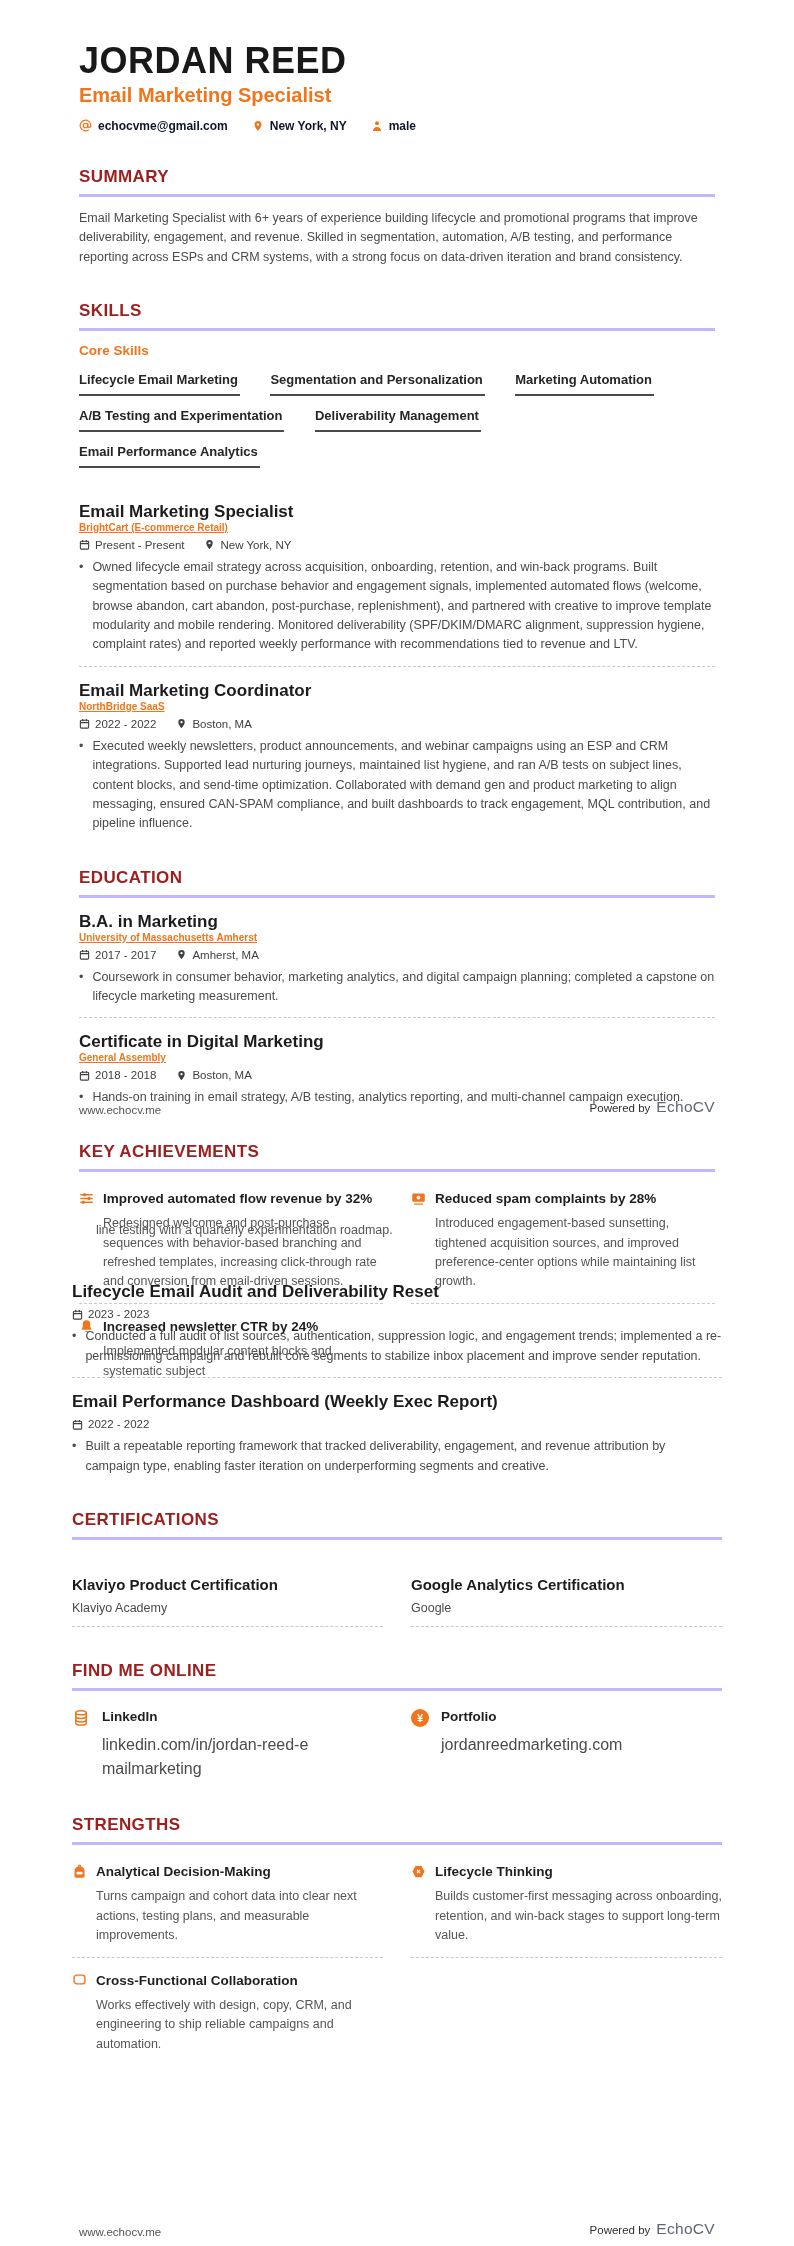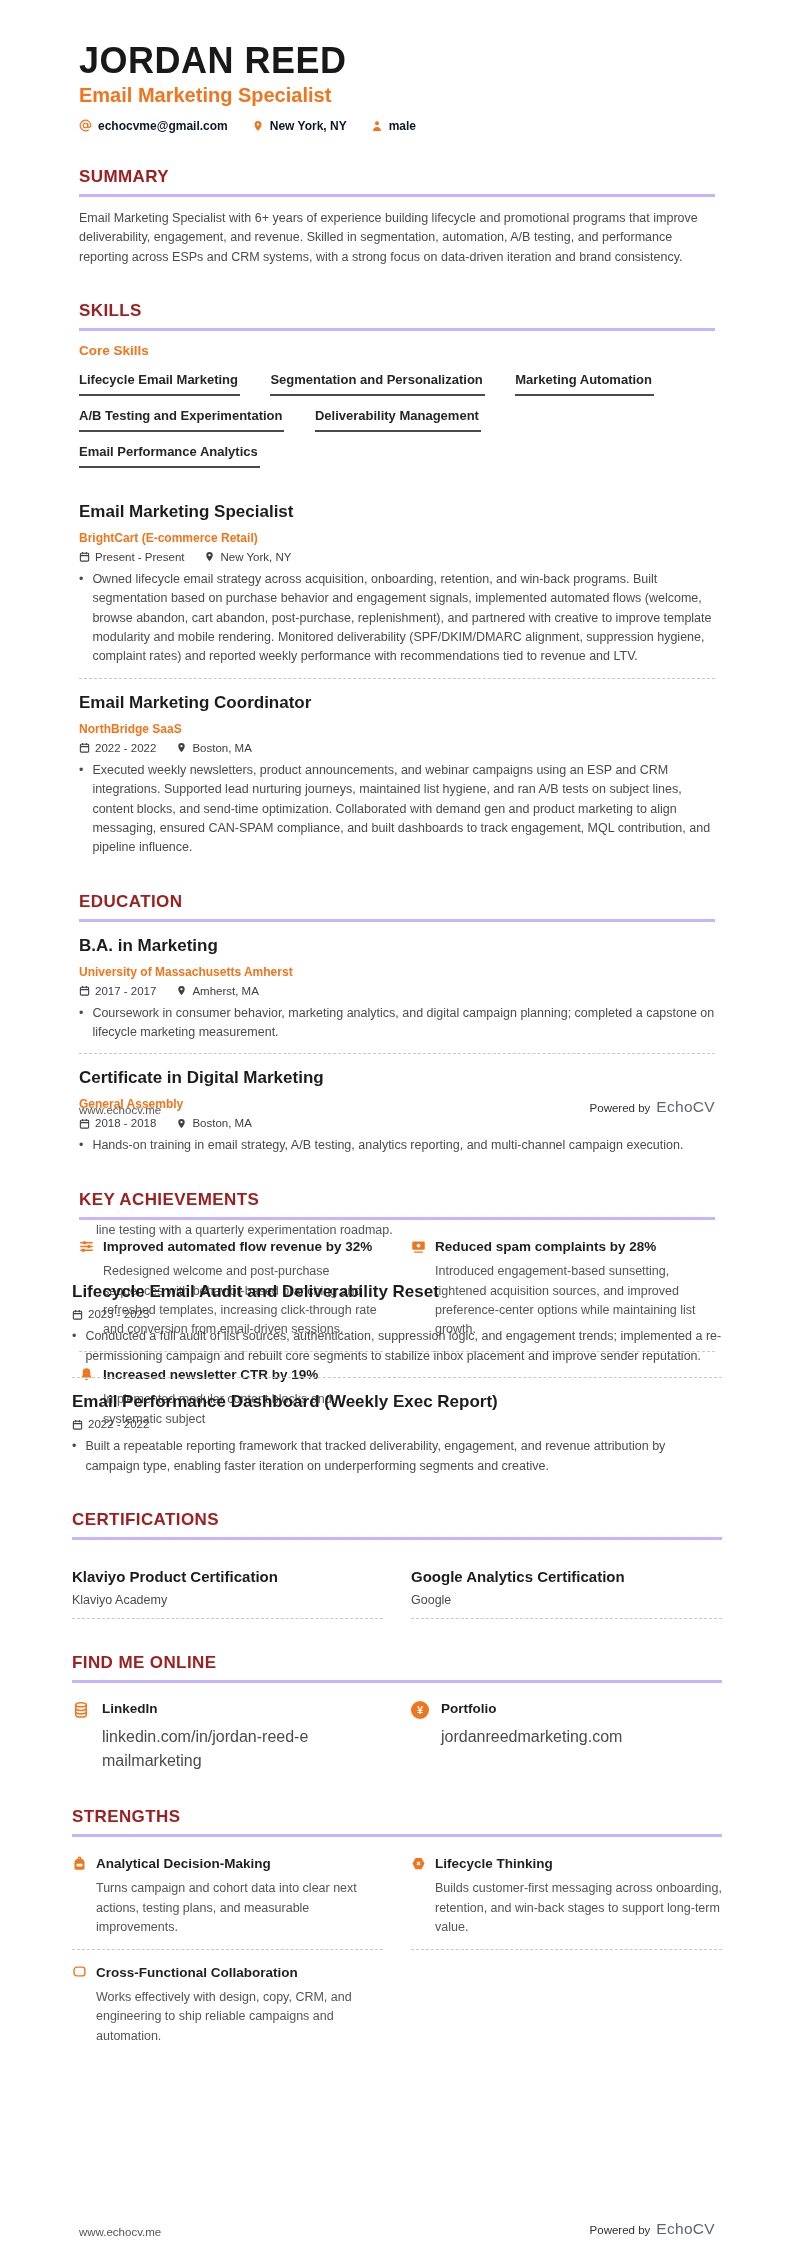--- a/index.html
+++ b/index.html
@@ -25,37 +25,37 @@
 
   
   .group-label { margin-top:12px; font-size:13.5px; font-weight:700; color:#F0751C; }
   .tags { margin-top:2px; }
   .tag { display:inline-block; font-size:13px; font-weight:700; color:#262626;
     border-bottom:2px solid #4a4a4a; padding:0 2px 7px 0; margin:12px 26px 0 0; }
 
   
   .entry { margin-top:14px; }
   .entry-title { font-size:17px; font-weight:800; color:#1c1c1c; }
-  .entry-org { margin-top:9px; font-size:12px; font-weight:700; color:#F0751C; }
+  .entry-org { margin-top:0; font-size:10px; font-weight:700; color:#F0751C;text-decoration:underline; }
   .meta { margin-top:6px; display:flex; gap:20px; font-size:11.5px; color:#3f3f3f; }
   .meta .item { display:flex; align-items:center; gap:5px; }
   .bullet { margin-top:7px; display:flex; gap:9px; font-size:12.5px; line-height:1.55; color:#4b4b4b; }
   .bullet .dot { color:#4b4b4b; }
   .sep { border:none; border-top:1px dashed #c9c9c9; margin:11px 0 0 0; }
 
   
   .cols { display:grid; grid-template-columns:1fr 1fr; column-gap:28px; margin-top:4px; align-items:start; }
   .ach-item { margin-top:14px; display:grid; grid-template-columns:16px 1fr; column-gap:8px; }
   .ach-item .ico { margin-top:1px; color:#F0751C; }
   .ach-title { font-size:13.5px; font-weight:800; color:#1f1f1f; line-height:1.3; }
   .ach-body { margin-top:7px; font-size:12.5px; line-height:1.55; color:#555; grid-column:2; }
   .continuation { margin-left:24px; font-size:12.5px; line-height:1.55; color:#555; margin-bottom:42px; }
 
   
-  .cert-name { font-size:15px; font-weight:800; color:#1c1c1c; margin-top:24px; }
+  .cert-name { font-size:15px; font-weight:800; color:#1c1c1c; margin-top:32px; }
   .cert-issuer { margin-top:8px; font-size:12.5px; color:#4b4b4b; }
 
   
   .online-item { margin-top:14px; display:grid; grid-template-columns:20px 1fr; column-gap:10px; }
   .online-label { font-size:13.5px; font-weight:800; color:#1f1f1f; }
   .online-url { margin-top:6px; font-size:16px; color:#4b4b4b; grid-column:2; max-width:210px; word-break:break-all; line-height:1.5; text-decoration:none; }
   .coin-badge { width:18px; height:18px; border-radius:50%; background:#F0751C; color:#fff; font-size:11px;
     font-weight:700; display:flex; align-items:center; justify-content:center; }
 
   
@@ -265,21 +265,21 @@
             <div class="ach-body">Redesigned welcome and post-purchase sequences with behavior-based branching and refreshed templates, increasing click-through rate and conversion from email-driven sessions.</div>
           </div>
           <hr class="sep">
           <div class="ach-item">
             <span class="ico">
               <svg viewBox="0 0 24 24" width="15" height="15" fill="currentColor">
                   <path d="M12 2a6 6 0 0 0-6 6v4.5L4 17h16l-2-4.5V8a6 6 0 0 0-6-6z"></path>
                   <path d="M9.8 19a2.2 2.2 0 0 0 4.4 0z"></path>
                 </svg>
             </span>
-            <div class="ach-title">Increased newsletter CTR by 19%</div>
+            <div class="ach-title">Increased newsletter CTR by 24%</div>
             <div class="ach-body">Implemented modular content blocks and systematic subject</div>
           </div>
         </div>
         <div>
           <div class="ach-item">
             <span class="ico">
               <svg viewBox="0 0 24 24" width="15" height="15" fill="none" stroke="currentColor" stroke-width="2">
                   <rect x="2" y="4" width="20" height="13" rx="2" fill="currentColor" stroke="none"></rect>
                   <circle cx="12" cy="10.5" r="3" fill="#fff" stroke="none"></circle>
                   <path d="M5 21h14"></path>

